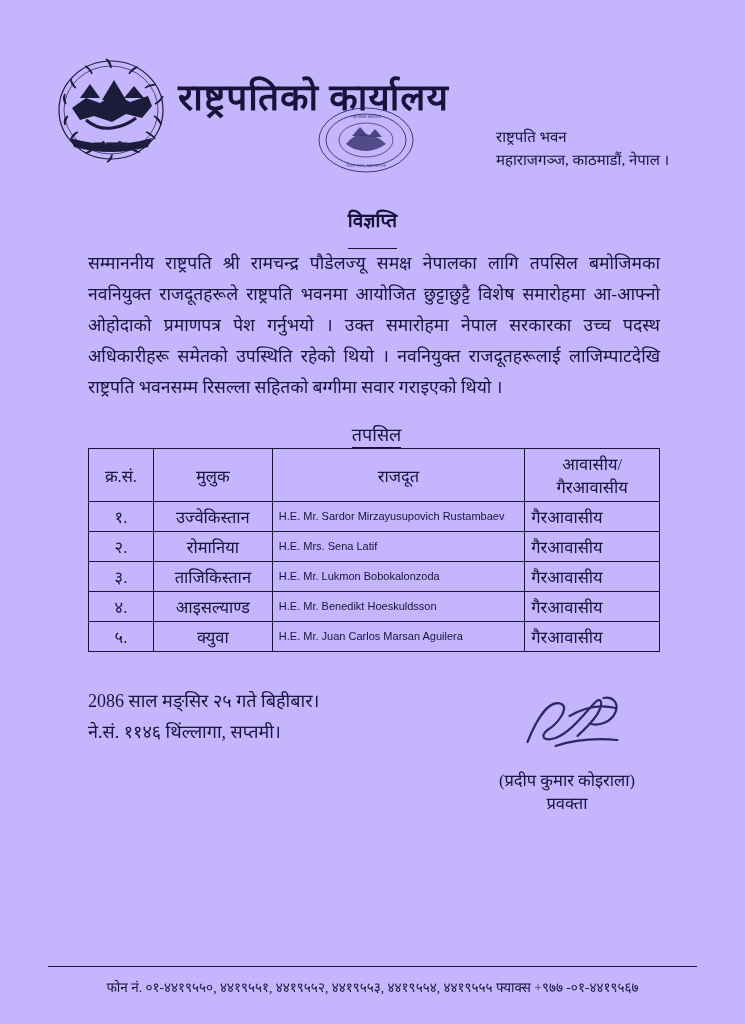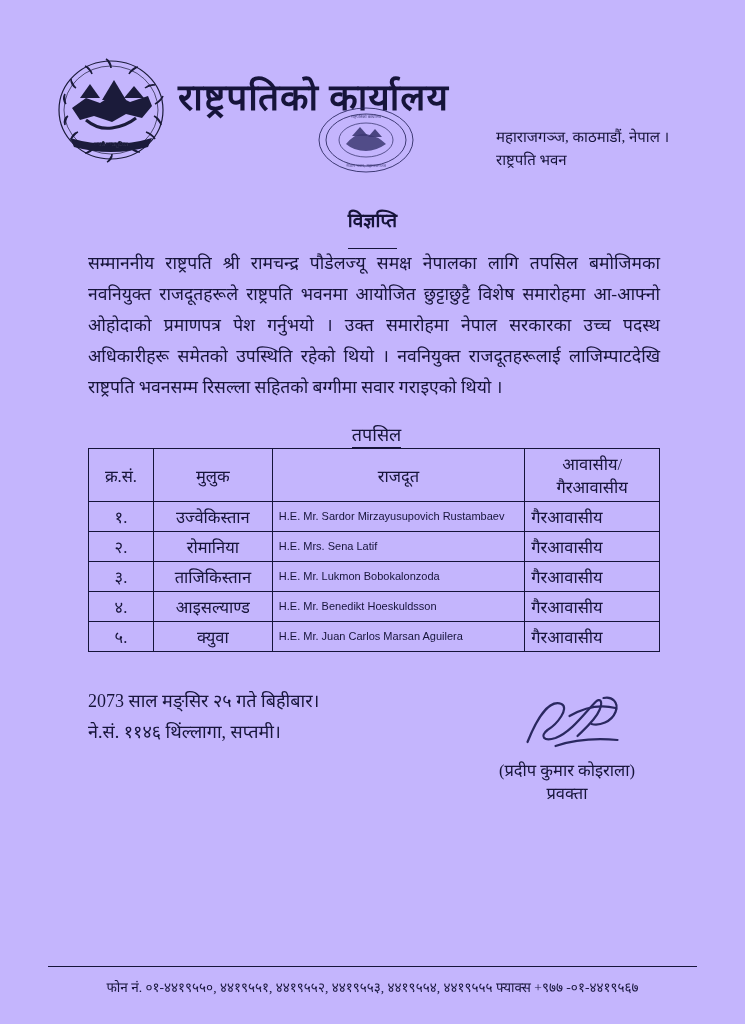--- a/index.html
+++ b/index.html
@@ -191,21 +191,21 @@
     position: relative;
   }
   .sign-scribble svg {
     position: absolute;
     left: 50%;
     top: 0;
     transform: translateX(-45%);
   }
   .sign-name {
     font-size: 16.5px;
-    margin-top: 2px;
+    margin-top: 12px;
   }
   .sign-role {
     font-size: 16.5px;
     margin-top: 0;
   }
 
   
   .footer-rule {
     position: absolute;
     left: 48px;
@@ -285,22 +285,22 @@
           <path d="M52 31 l7 -8 l7 8 Z" opacity="0.9"></path>
         </g>
         <g fill="#26245c" font-size="4.2" font-family="DejaVu Sans, sans-serif" text-anchor="middle">
           <text x="50" y="12">राष्ट्रपतिको कार्यालय</text>
           <text x="50" y="61">नेपाल भवन, महाराजगञ्ज</text>
         </g>
       </svg>
     </div>
 
     <div class="addr">
+      <div>राष्ट्रपति भवन</div>
       <div>महाराजगञ्ज, काठमाडौं, नेपाल ।</div>
-      <div>राष्ट्रपति भवन</div>
     </div>
   </div>
 
   <div class="notice-heading">
     <span>विज्ञप्ति</span>
   </div>
 
   <div class="body-para">सम्माननीय राष्ट्रपति श्री रामचन्द्र पौडेलज्यू समक्ष नेपालका लागि तपसिल बमोजिमका नवनियुक्त राजदूतहरूले राष्ट्रपति भवनमा आयोजित छुट्टाछुट्टै विशेष समारोहमा आ-आफ्नो ओहोदाको प्रमाणपत्र पेश गर्नुभयो । उक्त समारोहमा नेपाल सरकारका उच्च पदस्थ अधिकारीहरू समेतको उपस्थिति रहेको थियो । नवनियुक्त राजदूतहरूलाई लाजिम्पाटदेखि राष्ट्रपति भवनसम्म रिसल्ला सहितको बग्गीमा सवार गराइएको थियो ।</div>
 
   <div class="tapasil">
@@ -346,21 +346,21 @@
           <td class="c-sn">५.</td>
           <td class="c-country">क्युवा</td>
           <td class="c-amb">H.E. Mr. Juan Carlos Marsan Aguilera</td>
           <td class="c-res">गैरआवासीय</td>
         </tr>
       </tbody>
     </table>
   </div>
 
   <div class="dates">
-    <div>2073 साल मङ्सिर २५ गते बिहीबार।</div>
+    <div>2086 साल मङ्सिर २५ गते बिहीबार।</div>
     <div>ने.सं. ११४६ थिंल्लागा, सप्तमी।</div>
   </div>
 
   <div class="sign-block">
     <div class="sign-scribble">
       <svg width="150" height="64" viewBox="0 0 150 64" xmlns="http://www.w3.org/2000/svg">
         <g fill="none" stroke="#2a2860" stroke-width="2.2" stroke-linecap="round">
           <path d="M28 52 C40 22, 52 10, 62 14 C70 18, 58 34, 48 40 C40 46, 44 52, 56 48
                    C72 42, 86 22, 96 12 C100 8, 104 10, 100 20 C96 30, 84 40, 78 46"></path>
           <path d="M70 26 C84 18, 100 14, 116 18"></path>

